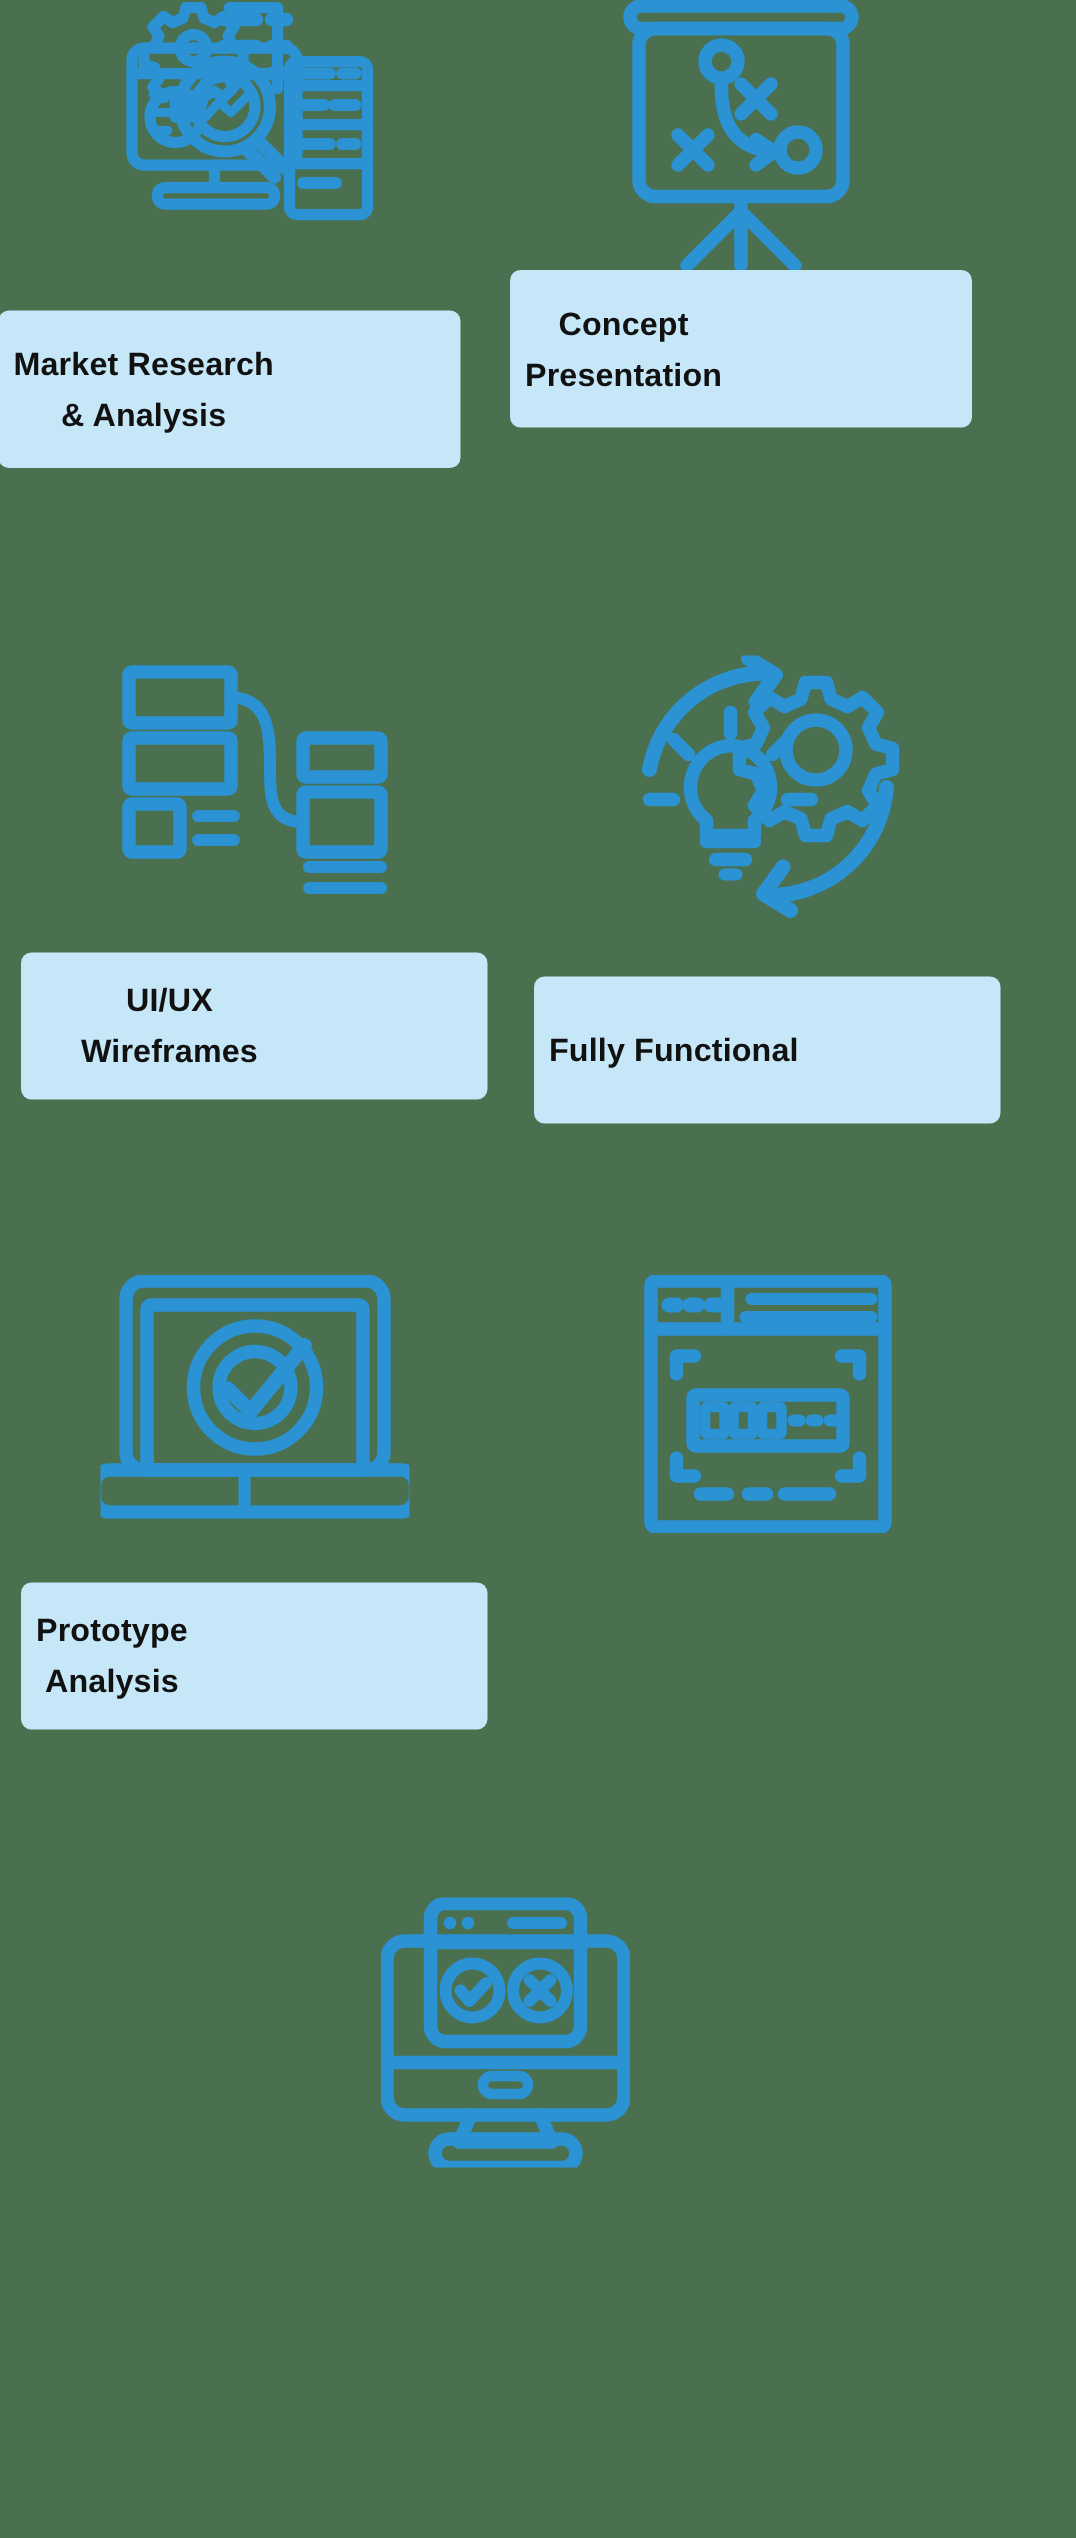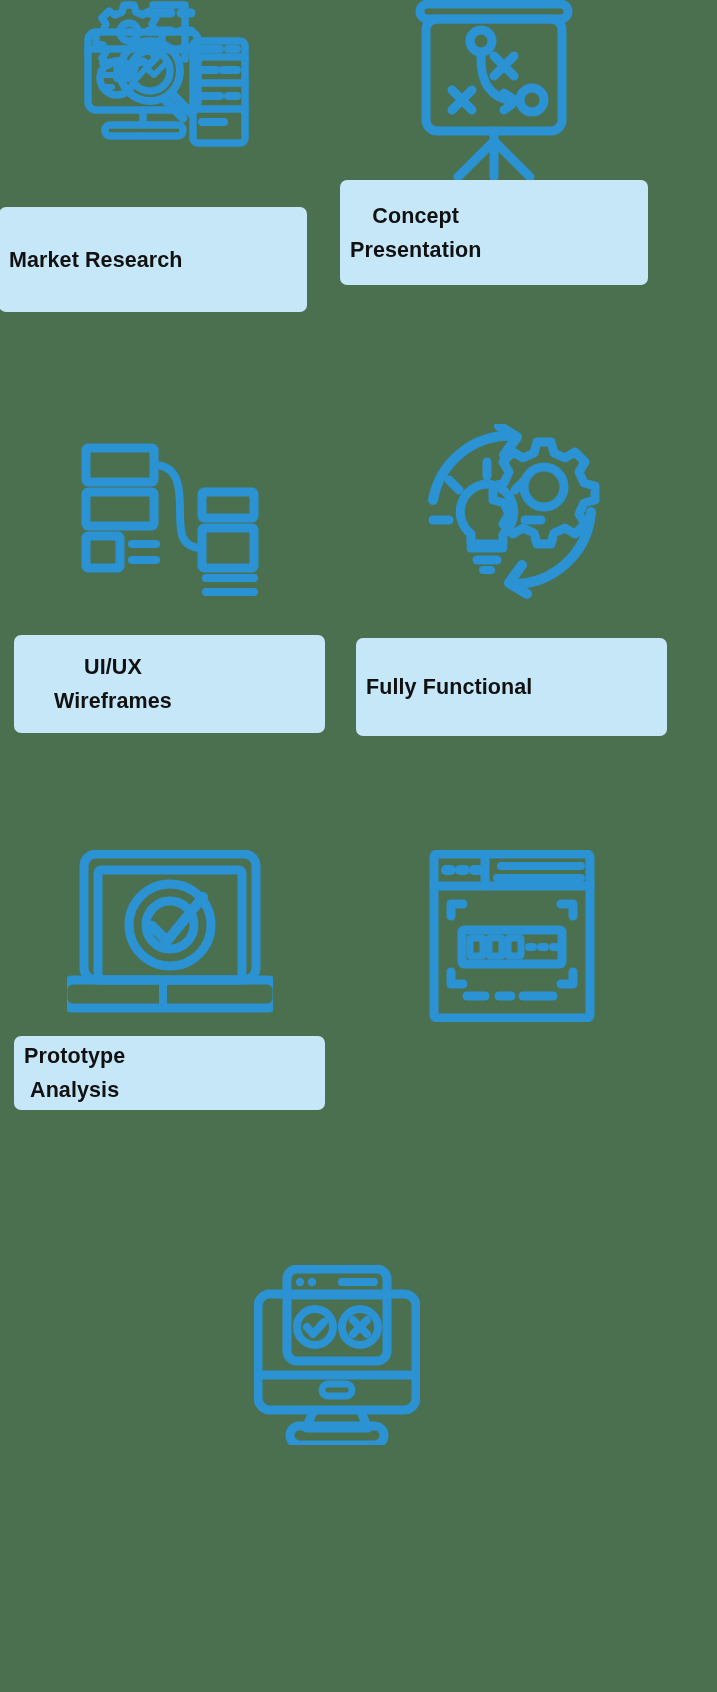--- a/index.html
+++ b/index.html
@@ -49,40 +49,40 @@
     letter-spacing: 0.1px;
     padding: 6px 10px;
   }
   .label-card span { display: block; }
 
   
   #step-1 { left: -1px;  top: 0px;   width: 308px; }
   #step-2 { left: 340px; top: 0px;   width: 308px; }
   
   #step-3 { left: 14px;  top: 416px; width: 311px; }
-  #step-4 { left: 356px; top: 419px; width: 311px; }
+  #step-4 { left: 356px; top: 432px; width: 311px; }
   
   #step-5 { left: 14px;  top: 836px; width: 311px; }
   #step-6 { left: 356px; top: 836px; width: 311px; }
   
   #step-7 { left: 184px; top: 1255px; width: 306px; }
 
   #step-1 .icon-wrap { height: 180px; }
   #step-2 .icon-wrap { height: 180px; }
   #step-3 .icon-wrap { height: 200px; }
   #step-4 .icon-wrap { height: 200px; }
   #step-5 .icon-wrap { height: 200px; }
   #step-6 .icon-wrap { height: 200px; }
   #step-7 .icon-wrap { height: 200px; }
 
   #step-1 .label-card { width: 308px; height: 105px; margin-top: 27px; }
   #step-2 .label-card { width: 308px; height: 105px; }
   #step-3 .label-card { width: 311px; height: 98px; margin-top: 19px; padding-left: 40px; }
   #step-4 .label-card { width: 311px; height: 98px; margin-top: 19px; }
-  #step-5 .label-card { width: 311px; height: 74px; }
+  #step-5 .label-card { width: 311px; height: 98px; margin-top: 19px; }
   #step-6 .label-card { width: 311px; height: 98px; margin-top: 19px; }
   #step-7 .label-card { width: 306px; height: 98px; margin-top: 20px; }
 </style>
 </head>
 <body>
 
 <div class="board">
 
   <div class="step" id="step-1">
     <div class="icon-wrap">
@@ -132,20 +132,21 @@
         <path d="M149 69 h14" stroke-width="8"></path>
         <path d="M170 69 h14" stroke-width="8"></path>
         <path d="M149 95 h18" stroke-width="8"></path>
         <path d="M175 95 h9" stroke-width="8"></path>
         <path d="M149 121 h22" stroke-width="8"></path>
       </svg>
     </div>
     <div class="label-card">
       <div>
         <span>Market Research</span>
+        <span>&amp; Analysis</span>
       </div>
     </div>
   </div>
 
   <div class="step" id="step-2">
     <div class="icon-wrap">
       <svg width="160" height="180" viewBox="0 0 160 180" fill="none" stroke="#2b92d4" stroke-width="9" stroke-linecap="round" stroke-linejoin="round">
 
         <rect x="6" y="4" width="148" height="15" rx="7.5"></rect>
 

